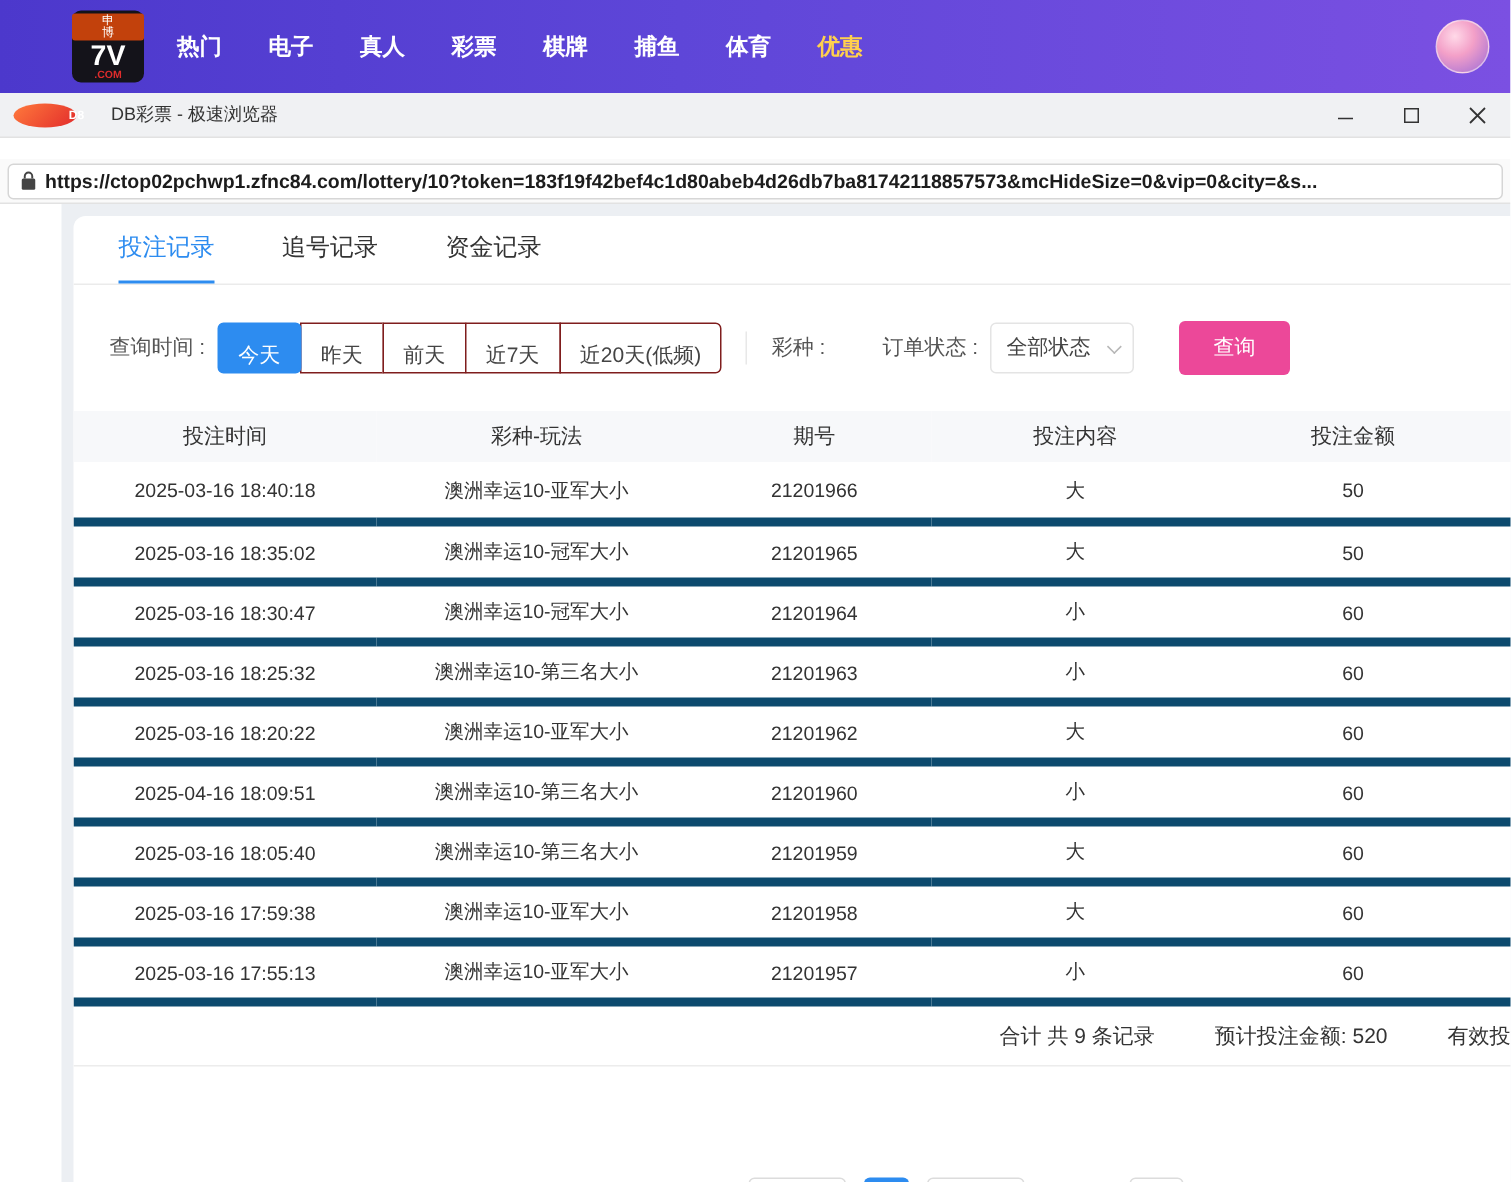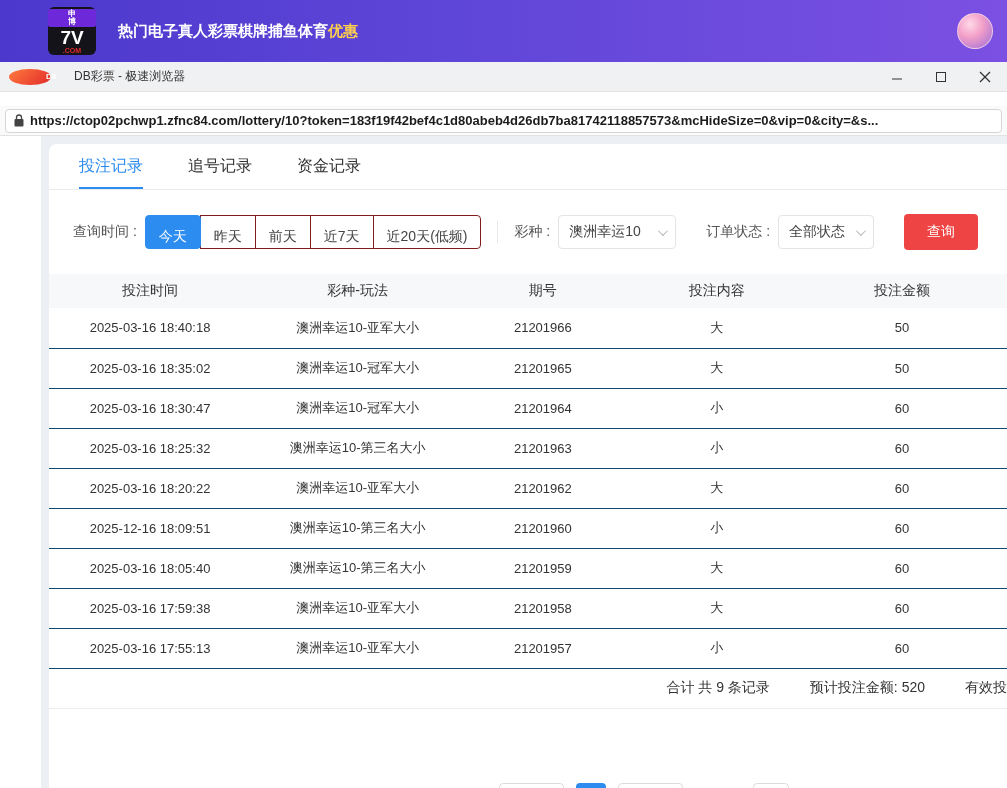--- a/index.html
+++ b/index.html
@@ -4,24 +4,24 @@
 <style>
   * { margin:0; padding:0; box-sizing:border-box; }
   html,body { width:1007px; height:788px; overflow:hidden; background:#fff;
     font-family:"Liberation Sans","DejaVu Sans",sans-serif; }
 
   
   .site-nav { height:62px; background:linear-gradient(90deg,#4c38cc 0%,#5e46d8 45%,#7b50e2 100%);
     display:flex; align-items:center; padding:0 10px 0 48px; }
   .logo { width:48px; height:48px; background:#14131a; border-radius:6px; display:flex;
     flex-direction:column; align-items:center; justify-content:center; line-height:1; flex:none; }
-  .logo-badge { background:#6d28d9; color:#fff; font-size:8px; padding:1px 20px; border-radius:2px;font-weight:bold; }
+  .logo-badge { background:#c2410c; color:#fff; font-size:8px; padding:1px 20px; border-radius:2px; }
   .logo-main { color:#fff; font-size:19px; font-weight:bold; margin-top:1px; }
   .logo-suffix { color:#e02c2c; font-size:7px; font-weight:bold; }
-  .nav-items { display:flex; margin-left:22px; }
+  .nav-items { display:flex; gap:31px; margin-left:22px; }
   .nav-item { color:#fff; font-size:15px; font-weight:bold; text-decoration:none; cursor:pointer; }
   .nav-item.gold { color:#ffd04d; }
   .avatar { width:36px; height:36px; border-radius:50%; margin-left:auto; margin-right:4px;
     background:radial-gradient(circle at 35% 30%,#ffd9e8 0%,#f3a0c8 40%,#9b6ad8 100%);
     border:1px solid rgba(255,255,255,.5); flex:none; }
 
   
   .title-bar { height:30px; background:#f0f1f3; border-bottom:1px solid #e2e2e2;
     display:flex; align-items:center; padding-left:9px; }
   .favicon { width:16px; height:16px; border-radius:50%; background:linear-gradient(135deg,#ff7a3c,#e22b2b);
@@ -56,27 +56,27 @@
   .time-btn:first-child { margin-left:0; border-radius:4px 0 0 4px; }
   .time-btn:last-child { border-radius:0 4px 4px 0;text-align:right; }
   .time-btn.active { background:#2d8cf0; border-color:#2d8cf0; color:#fff; border-radius:4px; position:relative; z-index:1; }
   .v-divider { width:1px; height:22px; background:#e8e8e8; margin:0 16px; }
   .select-box { height:34px; border:1px solid #e4e4e4; border-radius:4px; background:#fff;
     display:flex; align-items:center; justify-content:space-between; padding:0 10px; cursor:pointer; color:#444; }
   .select-lottery { width:118px; }
   .select-status { width:96px; }
   .chevron { width:7px; height:7px; border-right:1.5px solid #b6b6b6; border-bottom:1.5px solid #b6b6b6;
     transform:rotate(45deg) translateY(-2px); }
-  .search-btn { width:74px; height:36px; background:#ef4444; color:#fff; border:none; border-radius:4px;
+  .search-btn { width:74px; height:36px; background:#ec4899; color:#fff; border:none; border-radius:4px;
     font-size:14px; margin-left:30px; cursor:pointer; font-family:inherit; }
 
   
   table { border-collapse:collapse; table-layout:fixed; width:1100px; }
   th { background:#f7f8fa; height:34px; font-weight:normal; font-size:14px; color:#333; text-align:center; }
-  td { height:40px; border-bottom:1px solid #0c4a6e; font-size:13px; color:#333; text-align:center; }
+  td { height:40px; border-bottom:6px solid #0c4a6e; font-size:13px; color:#333; text-align:center; }
   .c0{width:180px} .c1{width:190px} .c2{width:140px} .c3{width:170px} .c4{width:160px} .c5{width:140px}
   td.won { color:#e53c3c; }
 
   
   .summary-row { height:40px; border-bottom:1px solid #ececec; display:flex; align-items:center;
     justify-content:flex-end; gap:40px; padding-right:100px; font-size:14px; color:#333; width:1100px; }
 
   
   .pagination { margin-top:74px; display:flex; align-items:center; justify-content:center;
     transform:translateX(55px); gap:12px; font-size:13px; color:#555; }
@@ -158,24 +158,20 @@
       <span class="filter-label">查询时间 :</span>
       <div class="time-group">
           <button class="time-btn active">今天</button>
           <button class="time-btn">昨天</button>
           <button class="time-btn">前天</button>
           <button class="time-btn">近7天</button>
           <button class="time-btn">近20天(低频)</button>
         </div>
       <span class="v-divider"></span>
       <span class="filter-label">彩种 :</span>
-      <div class="select-box select-lottery">
-        <span>澳洲幸运10</span>
-        <span class="chevron"></span>
-      </div>
       <span class="filter-label" style="margin-left:30px;">订单状态 :</span>
       <div class="select-box select-status">
         <span>全部状态</span>
         <span class="chevron"></span>
       </div>
       <button class="search-btn">查询</button>
     </div>
 
     <table>
       <thead>
@@ -223,21 +219,21 @@
           </tr>
           <tr>
             <td class="c0">2025-03-16 18:20:22</td>
             <td class="c1">澳洲幸运10-亚军大小</td>
             <td class="c2">21201962</td>
             <td class="c3">大</td>
             <td class="c4">60</td>
             <td class="c5">未中奖</td>
           </tr>
           <tr>
-            <td class="c0">2025-12-16 18:09:51</td>
+            <td class="c0">2025-04-16 18:09:51</td>
             <td class="c1">澳洲幸运10-第三名大小</td>
             <td class="c2">21201960</td>
             <td class="c3">小</td>
             <td class="c4">60</td>
             <td class="c5">未中奖</td>
           </tr>
           <tr>
             <td class="c0">2025-03-16 18:05:40</td>
             <td class="c1">澳洲幸运10-第三名大小</td>
             <td class="c2">21201959</td>

